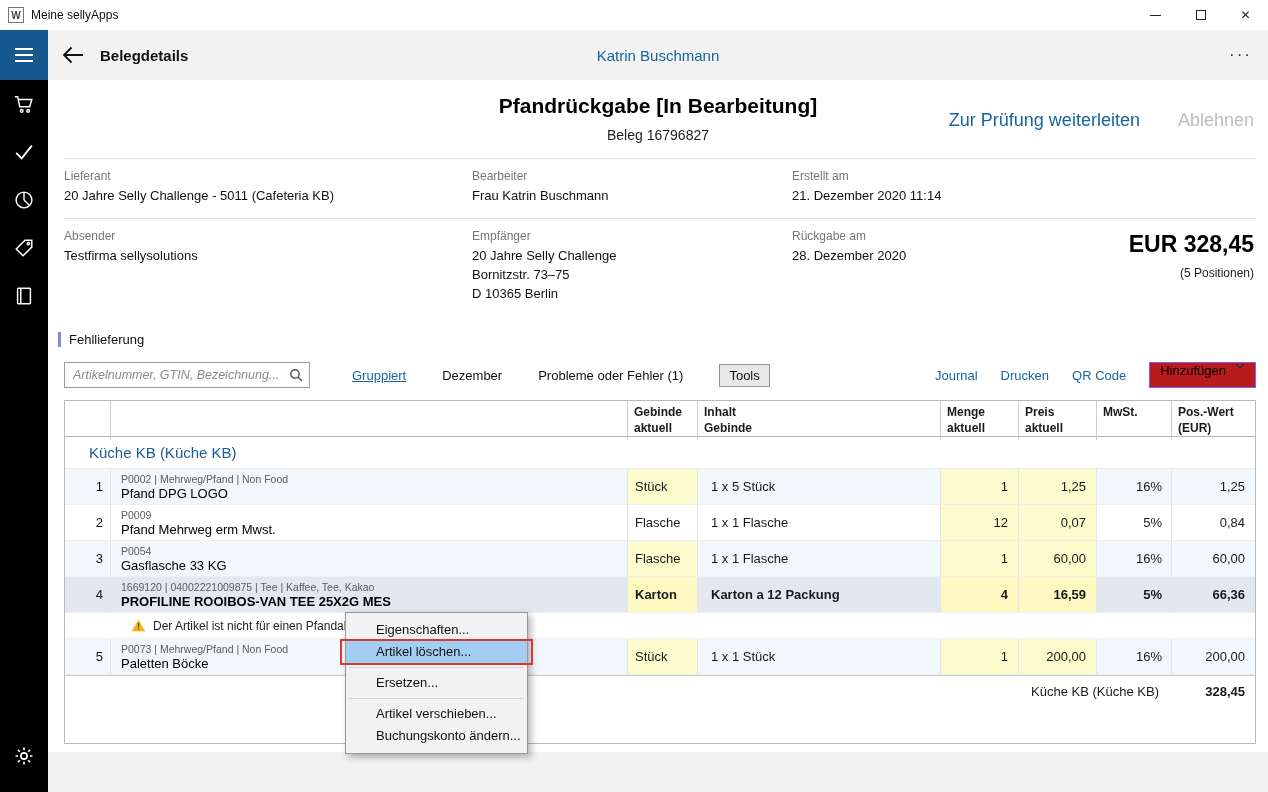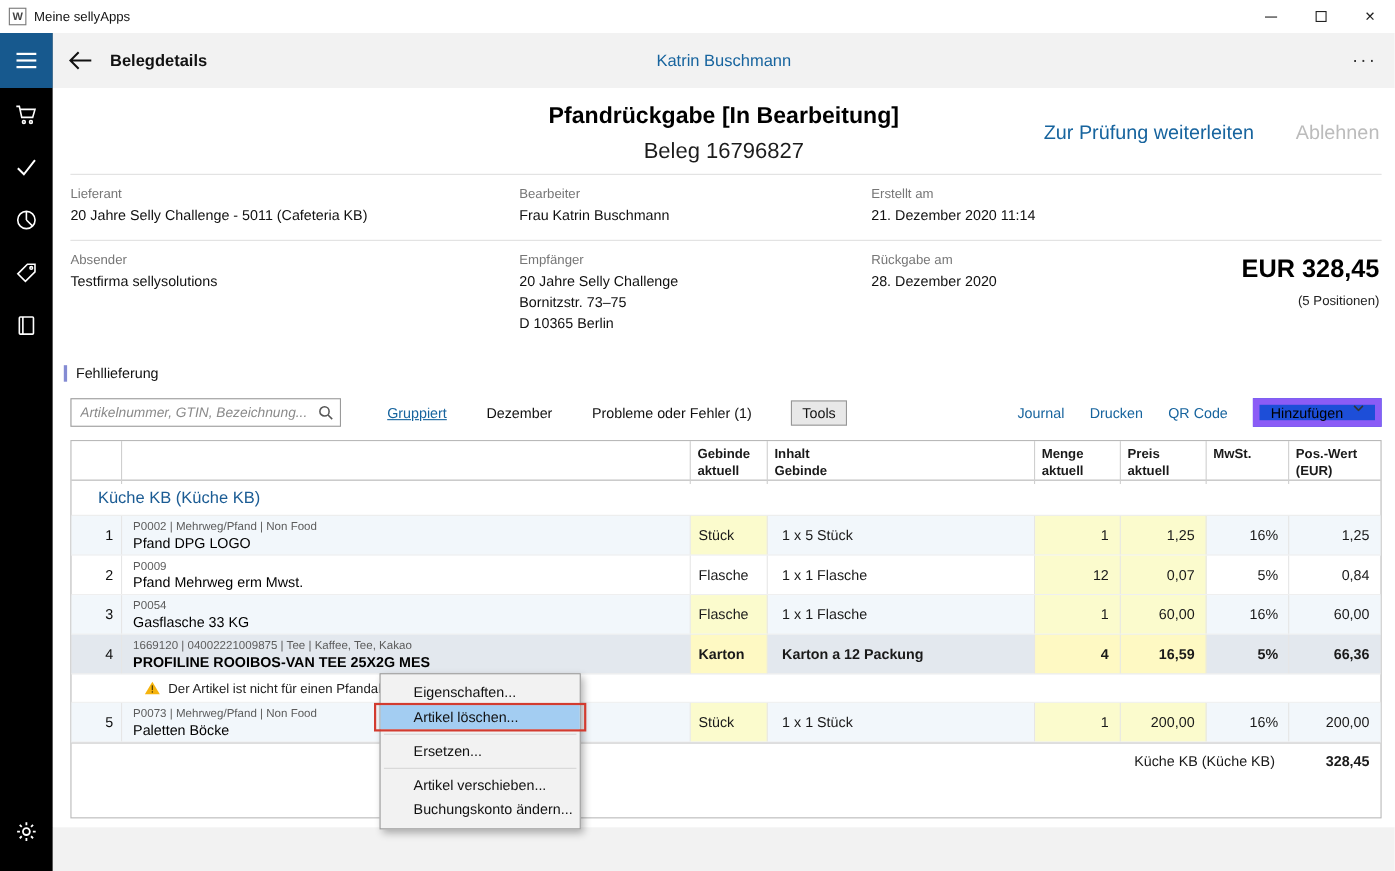--- a/index.html
+++ b/index.html
@@ -33,21 +33,21 @@
   .page-title { font-size:15px; font-weight:bold; color:#111; }
   .user-name { position:absolute; left:50%; transform:translateX(-50%); font-size:15px; color:#17649e; }
   .more-btn { margin-left:auto; font-size:17px; color:#333; letter-spacing:2px; line-height:10px; }
 
   .content { height:672px; background:#fff; position:relative; }
   .bottom-strip { flex:1; background:#f2f2f2; }
 
   
   .doc-head { height:78px; position:relative; padding:14px 16px 0 16px;text-align:center; }
   .doc-title { font-size:21px; font-weight:bold; color:#000; }
-  .doc-sub { font-size:20px; color:#1c1c1c; margin-top:9px; }
+  .doc-sub { font-size:14px; color:#1c1c1c; margin-top:9px; }
   .doc-actions { position:absolute; right:14px; top:30px; display:flex; gap:38px; }
   .link-big { font-size:18px; color:#17649e; }
   .link-disabled { font-size:18px; color:#bcbcbc; }
 
   .hrline { border-top:1px solid #e0e0e0; margin:0 12px 0 16px; }
 
   .meta-row { display:flex; padding:10px 12px 0 16px; }
   .meta1 { height:59px; }
   .meta2 { height:102px; }
   .mcol1 { width:408px; }
@@ -70,21 +70,21 @@
   .search-wrap input { width:246px; height:26px; border:1px solid #9a9a9a; padding:0 26px 0 8px; font-size:12.5px;
                        font-family:"Liberation Sans", sans-serif; color:#4d7c0f; }
   .search-wrap input::placeholder { font-style:italic; color:#8a8a8a; }
   .search-icon { position:absolute; right:7px; top:6px; }
   .tb-left { display:flex; align-items:center; gap:36px; margin-left:42px; }
   .tb-link-active { font-size:13px; color:#17649e; text-decoration:underline; }
   .tb-plain { font-size:13px; color:#111; }
   .btn { background:#e8e8e8; border:1px solid #969696; font-size:13px; color:#111; padding:3px 9px; }
   .tb-right { margin-left:auto; display:flex; align-items:center; gap:23px; }
   .tb-link { font-size:13px; color:#17649e; }
-  .add-btn { display:flex; gap:9px; background:#1d4ed8; border:6px solid #8b5cf6; height:26px; padding:0 10px; font-size:13px; }
+  .add-btn { display:flex; gap:9px; background:#b91c1c; border:1px solid #8b5cf6; height:26px; padding:0 10px; font-size:13px; }
 
   
   .tbl { margin:11px 12px 0 16px; width:1192px; border:1px solid #b9b9b9; background:#fff; }
   .trow { display:grid; grid-template-columns:46px 517px 70px 243px 78px 78px 75px 1fr; }
   .c { display:flex; align-items:center; font-size:13px; border-right:1px solid #e6e6e6; }
   .c:last-child { border-right:none; }
   .thead { height:36px; border-bottom:1px solid #b5b5b5; }
   .hcell { font-size:12px; font-weight:bold; white-space:pre-line; align-items:flex-start; padding:4px 6px; line-height:1.3;
            border-right:1px solid #cfcfcf; display:flex; }
   .group-row { height:32px; border-bottom:1px solid #ececec; }

